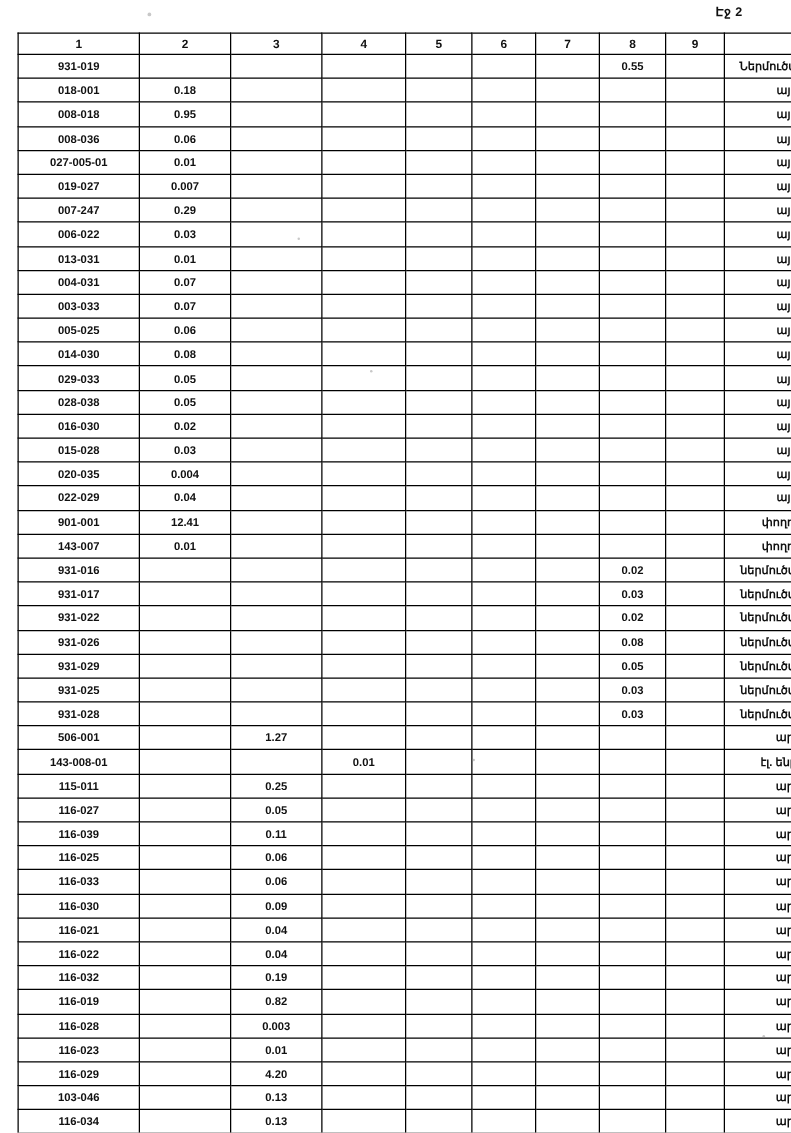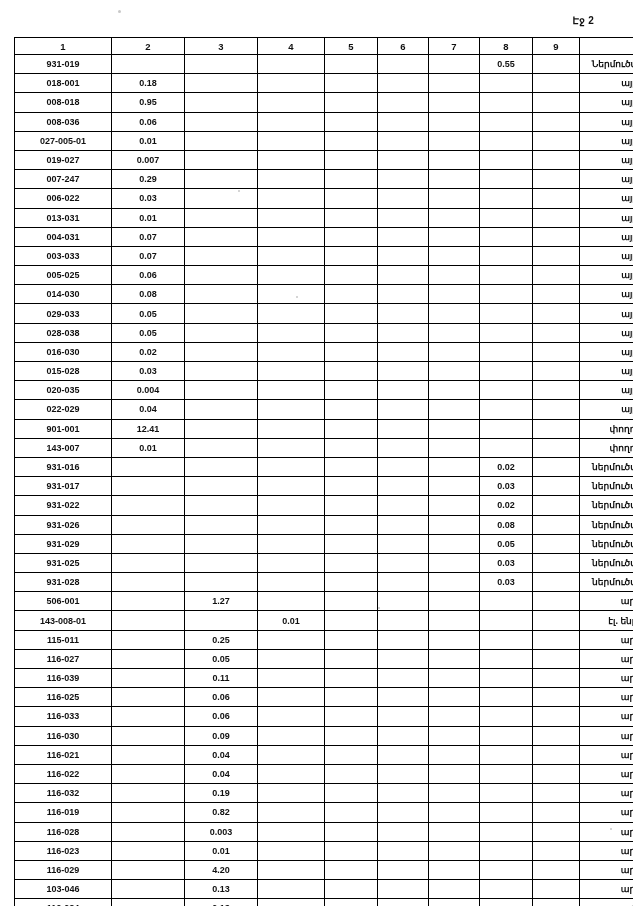--- a/index.html
+++ b/index.html
@@ -13,21 +13,21 @@
     font-family: "Liberation Sans", sans-serif;
     color: #111;
     position: relative;
     overflow: hidden;
   }
   .page {
     position: relative;
     width: 612px;
     height: 906px;
     box-sizing: border-box;
-    padding: 13px 14px 4px 14px;
+    padding: 2px 14px 4px 14px;
   }
   .page-header {
     height: 22px;
     position: relative;
   }
   .page-label {
     position: absolute;
     right: 4px;
     top: 2px;
     font-size: 10px;

